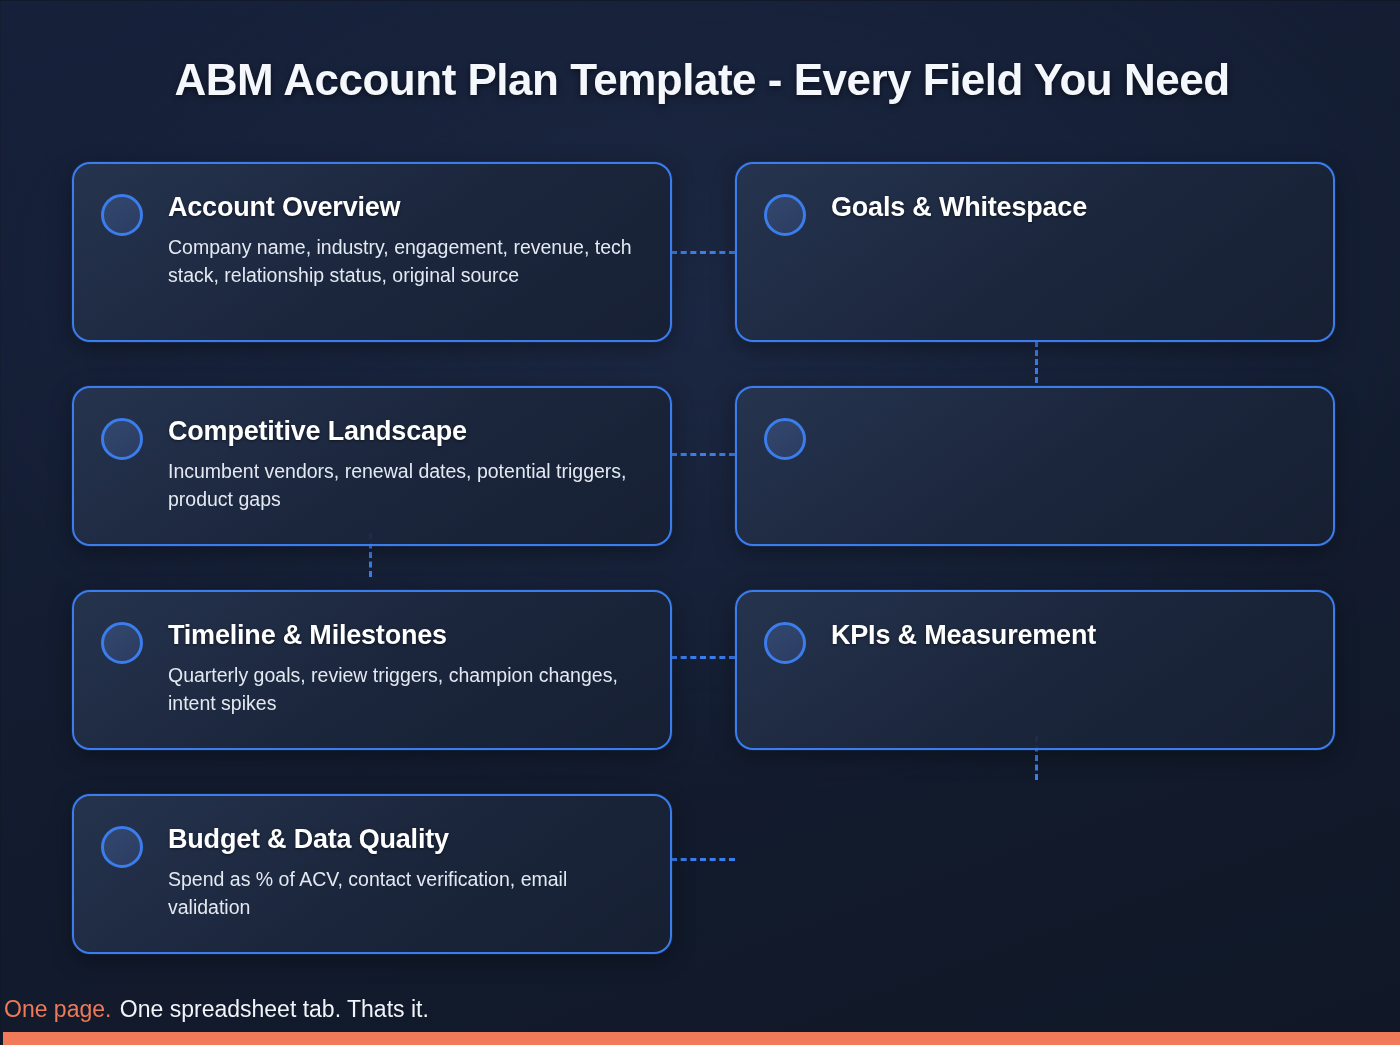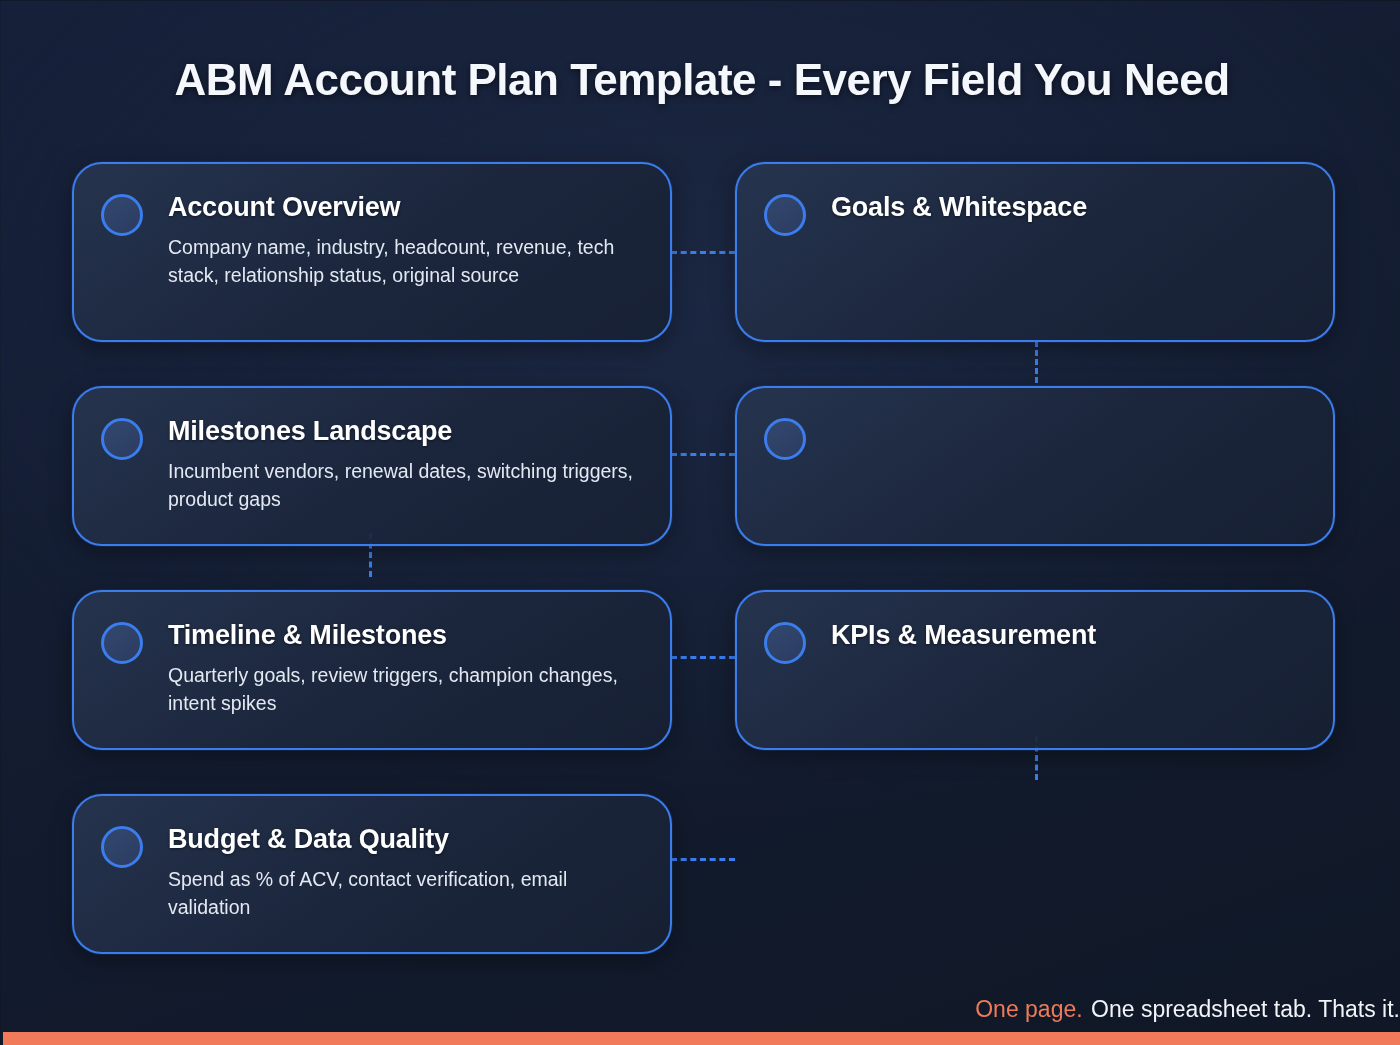--- a/index.html
+++ b/index.html
@@ -33,21 +33,21 @@
     width:1265px;
     display:grid;
     grid-template-columns:602px 602px;
     column-gap:61px;
     row-gap:42px;
   }
 
   .card {
     position:relative;
     border:2px solid #3b7ded;
-    border-radius:30px;
+    border-radius:18px;
     background:linear-gradient(145deg, rgba(39,53,80,0.92) 0%, rgba(27,38,60,0.92) 55%, rgba(23,32,51,0.92) 100%);
     box-shadow:0 0 0 1px rgba(59,125,237,0.12), 0 6px 22px rgba(0,0,0,0.35);
     padding:26px 28px 12px 26px;
     display:flex;
     align-items:flex-start;
     gap:22px;
   }
   .card.h-tall  { min-height:180px; }
   .card.h-short { min-height:160px; }
 
@@ -88,21 +88,21 @@
   .conn.vert {
     width:0;
     border-left:3px dashed #3b7ded;
   }
 
   
   .footer {
     position:absolute;
     left:0; right:0;
     top:993px;
-    text-align:right;
+    text-align:left;
     font-size:23px;
     color:#f1f4f9;
   }
   .footer .accent { color:#ef7a58; }
 
   .bottom-bar {
     position:absolute;
     left:0; right:0; bottom:0;
     height:14px;
     background:#f07a5a;
@@ -120,37 +120,37 @@
 <div class="conn horiz" style="left:668px; top:653px; width:64px;"></div>
 <div class="conn vert" style="left:1032px; top:733px; height:44px;"></div>
 <div class="conn horiz" style="left:668px; top:855px; width:64px;"></div>
 
 <div class="grid">
 
   <div class="card h-tall">
     <span class="bullet"></span>
     <div class="card-body">
       <div class="card-title">Account Overview</div>
-      <div class="card-desc">Company name, industry, headcount, revenue, tech stack, relationship status, original source</div>
+      <div class="card-desc">Company name, industry, engagement, revenue, tech stack, relationship status, original source</div>
     </div>
   </div>
 
   <div class="card h-tall">
     <span class="bullet"></span>
     <div class="card-body">
       <div class="card-title">Goals &amp; Whitespace</div>
     </div>
   </div>
 
 
   <div class="card h-short">
     <span class="bullet"></span>
     <div class="card-body">
-      <div class="card-title">Milestones Landscape</div>
-      <div class="card-desc">Incumbent vendors, renewal dates, switching triggers, product gaps</div>
+      <div class="card-title">Competitive Landscape</div>
+      <div class="card-desc">Incumbent vendors, renewal dates, potential triggers, product gaps</div>
     </div>
   </div>
 
   <div class="card h-short">
     <span class="bullet"></span>
   </div>
 
   <div class="card h-short">
     <span class="bullet"></span>
     <div class="card-body">

